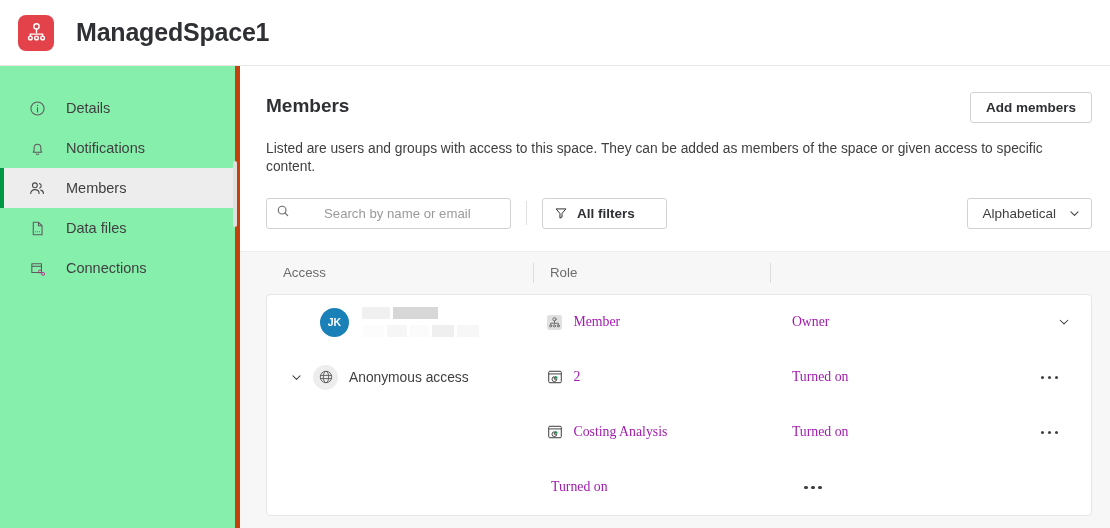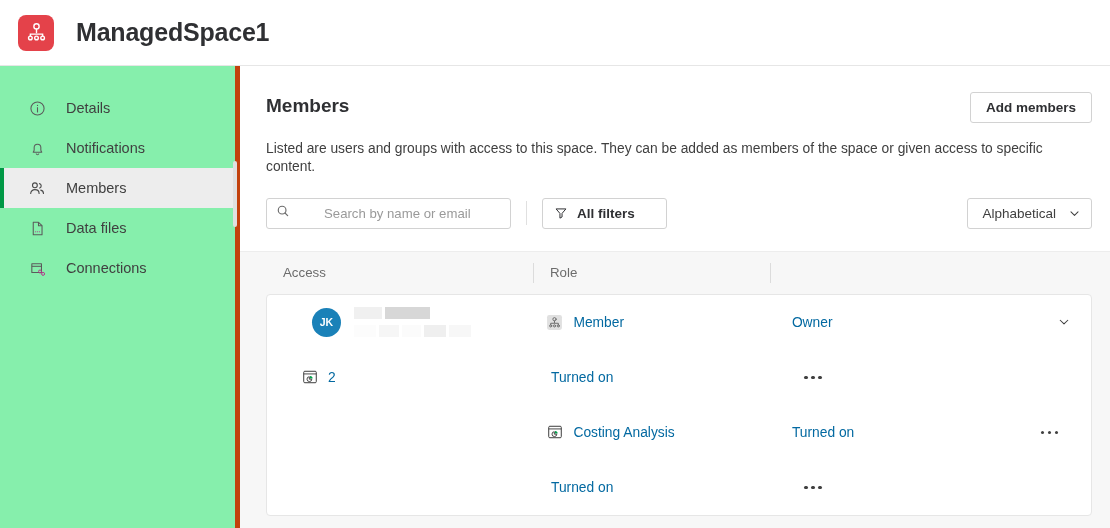--- a/index.html
+++ b/index.html
@@ -179,29 +179,29 @@
     border:1px solid #e6e6e6;
     border-radius:4px;
     overflow:hidden;
   }
   .row {
     display:flex; align-items:center;
     height:55px;
     padding-left:17px;
   }
   .cell { display:flex; align-items:center; height:55px; }
-  .cell-txt { font-size:13.8px; color:#0369a1; }
+  .cell-txt { font-size:13.8px; color:#a21caf;font-family:Liberation Serif, serif; }
 
   .avatar {
     width:29px; height:29px; border-radius:50%;
     background:#1a81b8; color:#fff;
     font-size:10.5px; font-weight:600;
     display:flex; align-items:center; justify-content:center;
     flex:0 0 auto;
-    margin-left:28px;
+    margin-left:36px;
   }
   .redact { margin-left:13px; }
   .redact .r-line { display:flex; gap:3px; height:12px; }
   .redact .r-line + .r-line { margin-top:6px; }
   .rb { display:block; height:12px; }
 
   .expander {
     width:16px; height:16px; margin-left:4px;
     display:flex; align-items:center; justify-content:center;
     cursor:pointer; flex:0 0 auto;
@@ -423,20 +423,35 @@
             <div class="cell col-act">
               <span class="role-chev">
                 <svg width="14" height="14" viewBox="0 0 24 24" fill="none" stroke="#404040" stroke-width="1.8" stroke-linecap="round" stroke-linejoin="round">
                   <path d="M5.5 9l6.5 6.4L18.5 9"></path>
                 </svg>
               </span>
             </div>
           </div>
 
           <div class="row">
+            <div class="cell col-name">
+              <span class="expander">
+                <svg width="13" height="13" viewBox="0 0 24 24" fill="none" stroke="#404040" stroke-width="1.9" stroke-linecap="round" stroke-linejoin="round">
+                  <path d="M5.5 9l6.5 6.4L18.5 9"></path>
+                </svg>
+              </span>
+              <span class="globe">
+                <svg width="16" height="16" viewBox="0 0 24 24" fill="none" stroke="#5b5b5b" stroke-width="1.4">
+                  <circle cx="12" cy="12" r="8.6"></circle>
+                  <ellipse cx="12" cy="12" rx="4" ry="8.6"></ellipse>
+                  <path d="M3.6 9.6h16.8M3.6 14.4h16.8"></path>
+                </svg>
+              </span>
+              <span class="anon-label">Anonymous access</span>
+            </div>
             <div class="cell col-access">
               <div class="access-pad">
                 <span class="access-icon">
                   <svg width="16" height="16" viewBox="0 0 24 24">
                     <rect x="2.6" y="3.4" width="18.8" height="17.2" rx="1.6" fill="none" stroke="#3d3d3d" stroke-width="1.5"></rect>
                     <path d="M2.6 7.4h18.8" stroke="#3d3d3d" stroke-width="1.4"></path>
                     <path d="M12 10.4v4h4a4 4 0 0 0-4-4z" fill="#00a14b"></path>
                     <path d="M11 11.6a3.6 3.6 0 1 0 3.7 3.7h-3.7z" fill="none" stroke="#3d3d3d" stroke-width="1.4"></path>
                   </svg>
                 </span>

